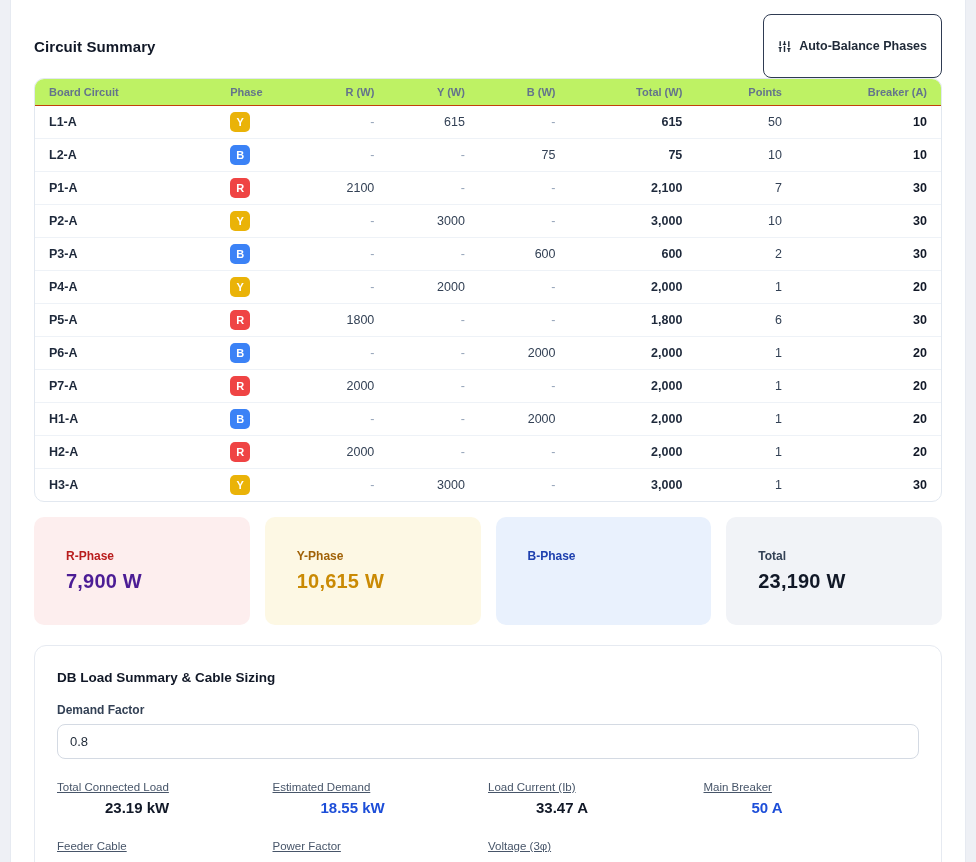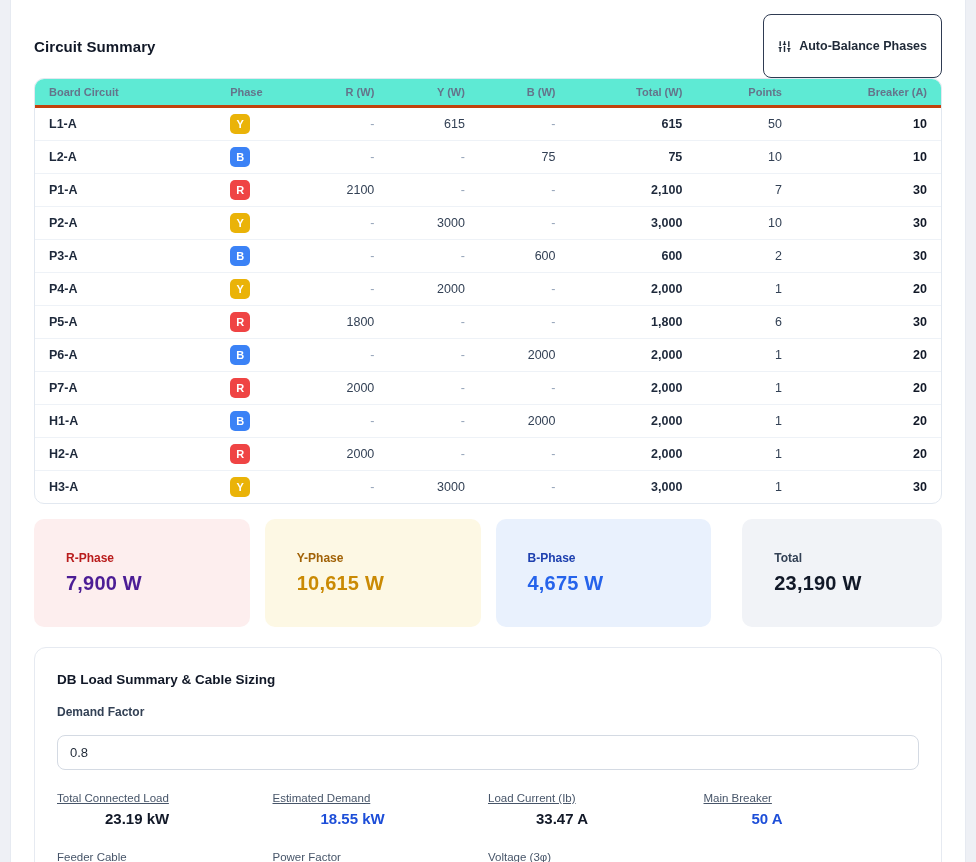--- a/index.html
+++ b/index.html
@@ -46,22 +46,22 @@
   }
   .balance-btn svg { display: block; }
   
   .table-wrap {
     border: 1px solid #e2e8f0;
     border-radius: 10px;
     overflow: hidden;
   }
   table { width: 100%; border-collapse: collapse; }
   thead th {
-    background: #5eead4;
-    border-bottom: 3px solid #c2410c;
+    background: #bef264;
+    border-bottom: 1px solid #c2410c;
     padding: 7px 14px;
     font-size: 11px;
     font-weight: 700;
     color: #64748b;
     text-align: right;
     white-space: nowrap;
   }
   thead th:nth-child(1), thead th:nth-child(2) { text-align: left; }
   tbody td {
     padding: 6px 14px;
@@ -121,21 +121,21 @@
   .db-title {
     font-size: 13.5px;
     font-weight: 700;
     color: #111827;
     margin-bottom: 18px;
   }
   .field-label {
     font-size: 12px;
     font-weight: 600;
     color: #334155;
-    margin-bottom: 16px;
+    margin-bottom: 7px;
   }
   .demand-input {
     width: 100%;
     border: 1px solid #d4dae3;
     border-radius: 8px;
     padding: 9px 12px;
     font-family: inherit;
     font-size: 13px;
     color: #1f2937;
     outline: none;
@@ -338,23 +338,22 @@
       <div class="phase-card" style="background: rgb(253, 238, 238);">
         <div class="pc-label" style="color: rgb(185, 28, 28);">R-Phase</div>
         <div class="pc-value" style="color: #4c1d95;">7,900 W</div>
       </div>
       <div class="phase-card" style="background: rgb(253, 248, 228);">
         <div class="pc-label" style="color: rgb(161, 98, 7);">Y-Phase</div>
         <div class="pc-value" style="color: rgb(202, 138, 4);">10,615 W</div>
       </div>
       <div class="phase-card" style="background: rgb(233, 241, 253);">
         <div class="pc-label" style="color: rgb(30, 64, 175);">B-Phase</div>
-        <div class="pc-value" style="color: rgb(37, 99, 235);">4,675 W</div>
-      </div>
-      <div class="phase-card" style="background: rgb(241, 243, 247); margin-left: 16px;">
+      </div>
+      <div class="phase-card" style="background: rgb(241, 243, 247);">
         <div class="pc-label" style="color: rgb(51, 65, 85);">Total</div>
         <div class="pc-value" style="color: rgb(17, 24, 39);">23,190 W</div>
       </div>
     </div>
 
   <div class="db-card">
     <div class="db-title">DB Load Summary &amp; Cable Sizing</div>
     <div class="field-label">Demand Factor</div>
     <input class="demand-input" type="text" value="0.8" style="">
     <div class="stats-grid">

